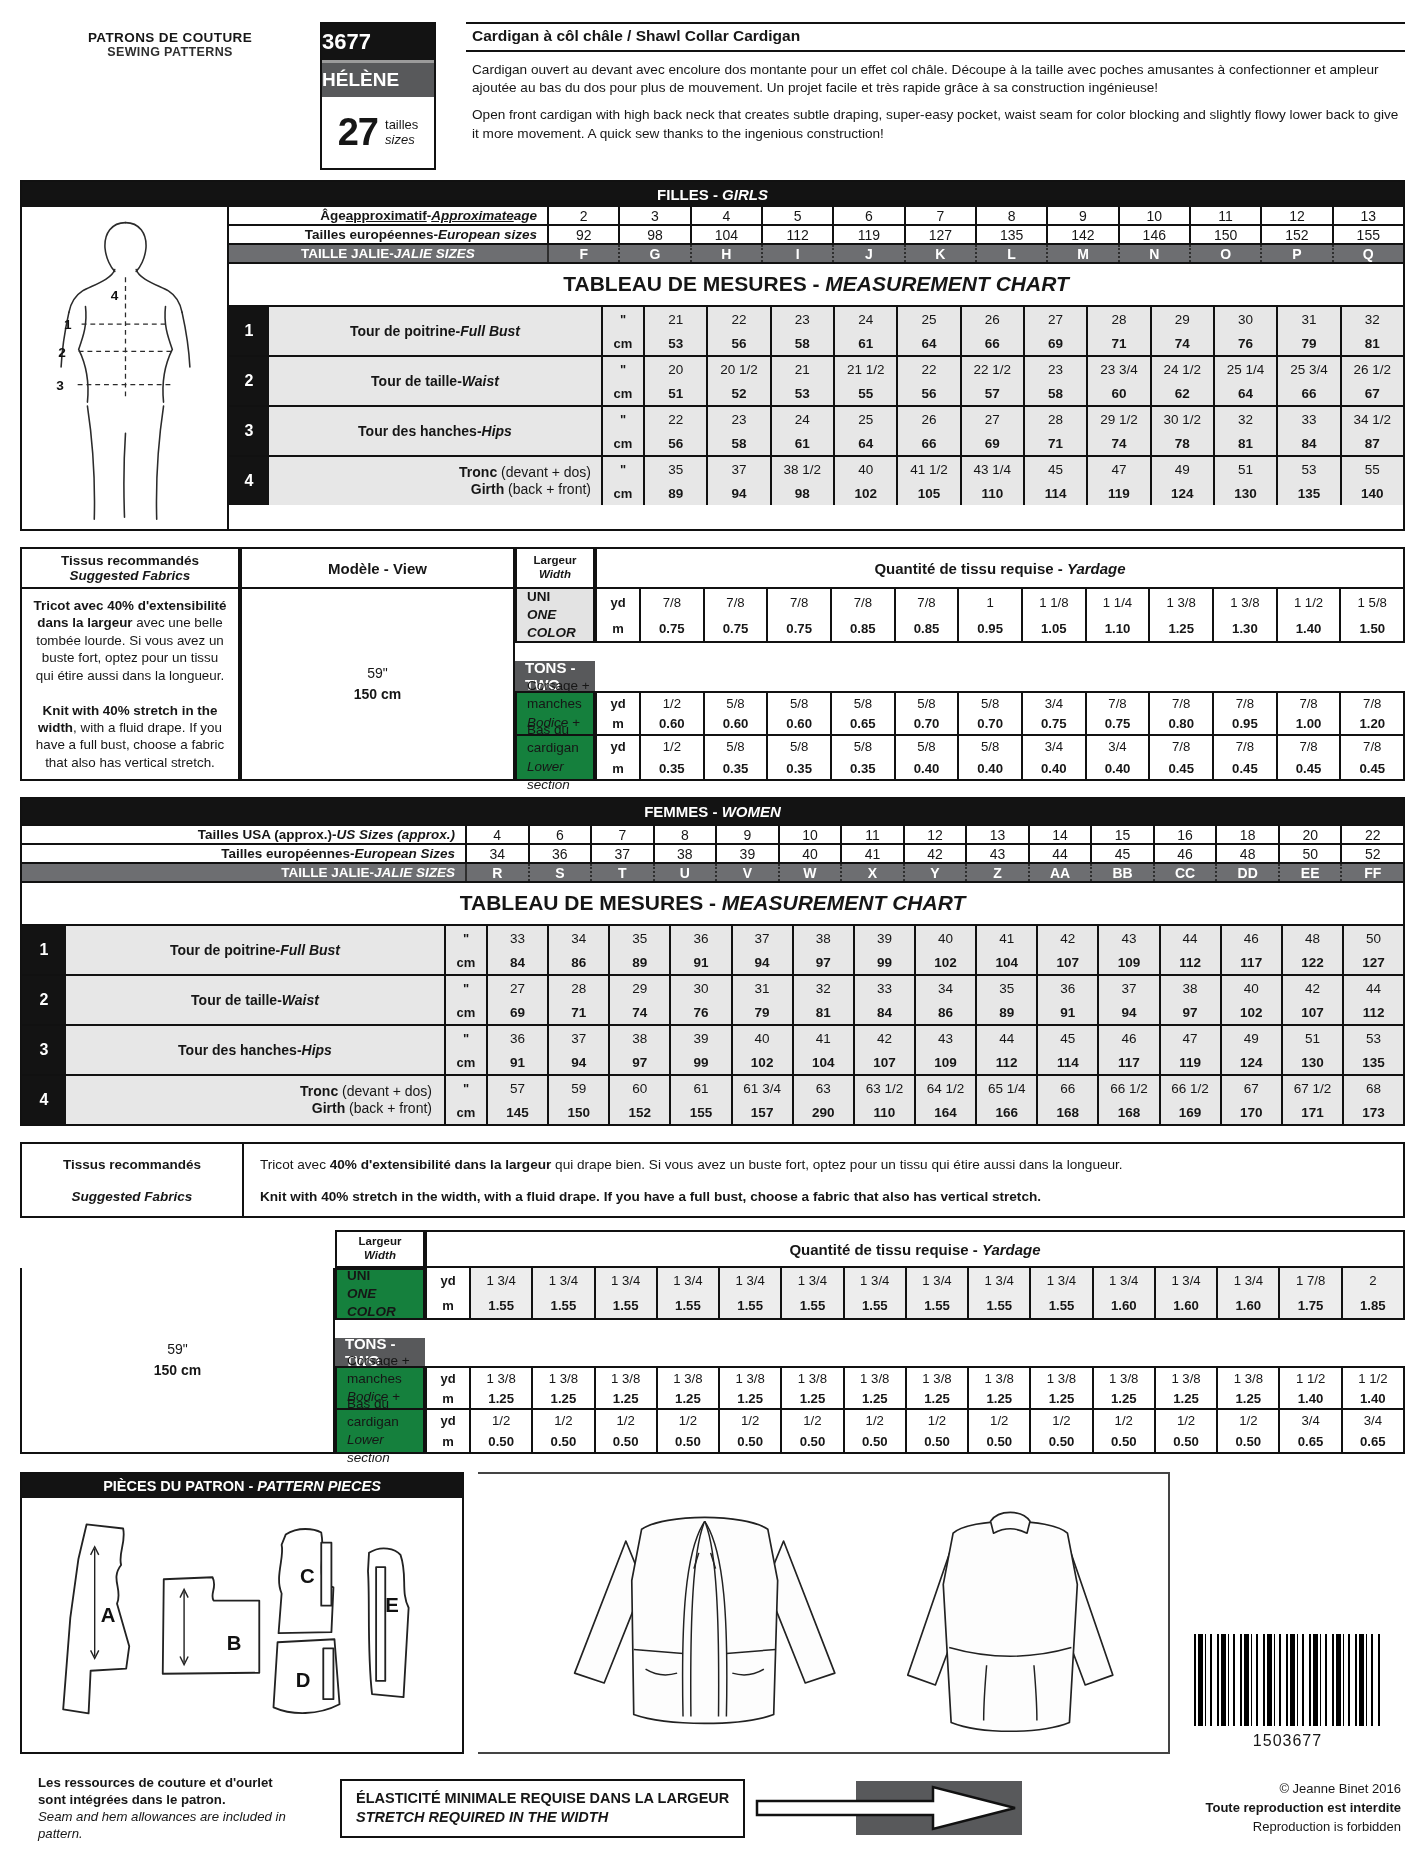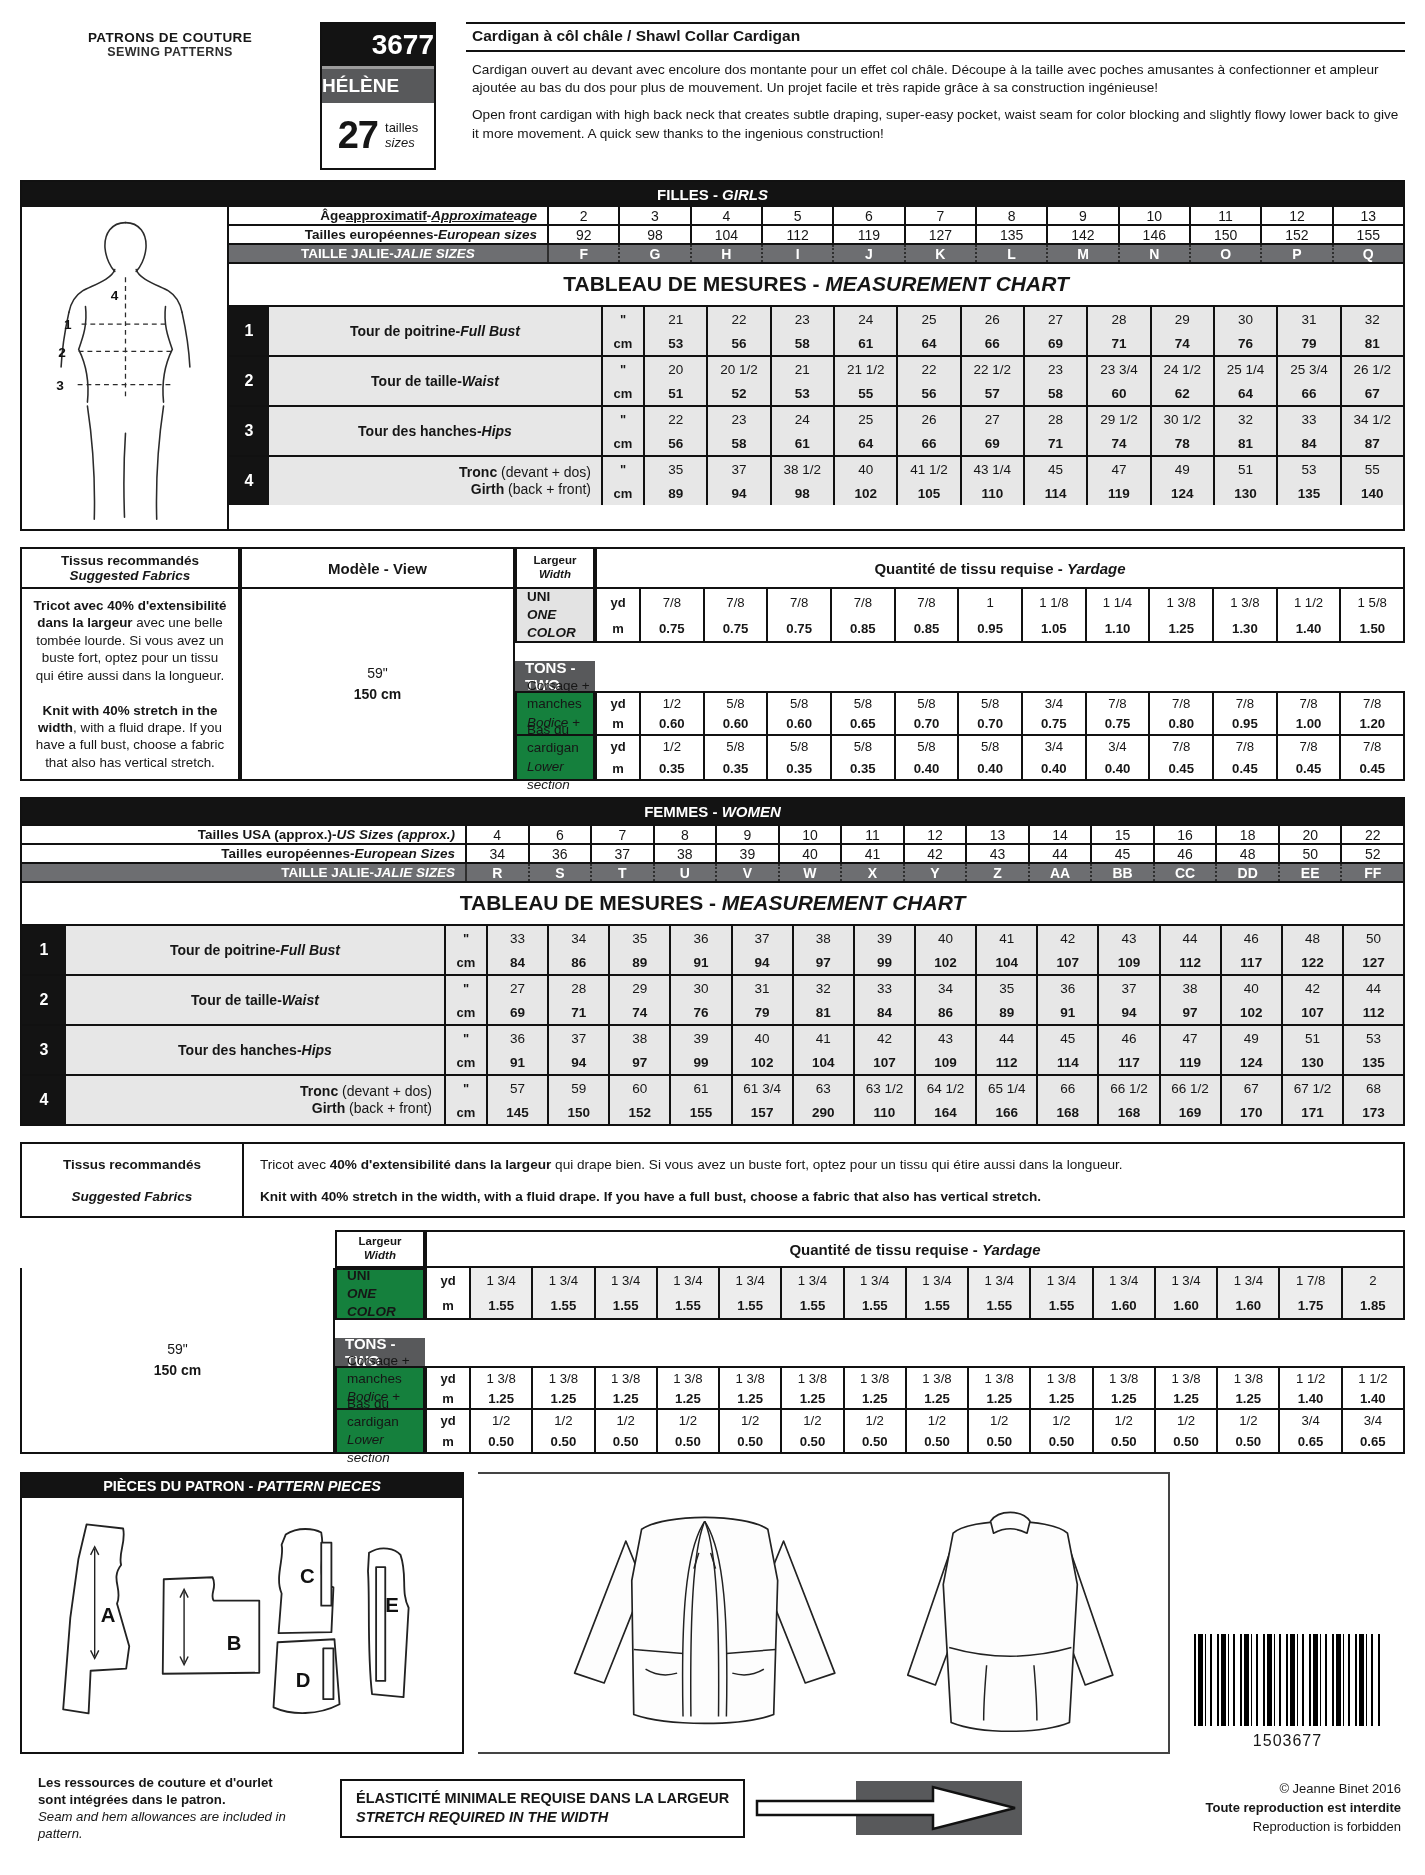--- a/index.html
+++ b/index.html
@@ -6,21 +6,21 @@
   .sheet{width:1425px;min-height:1875px;margin:0 auto;background:#fff;box-sizing:border-box;
          padding:22px 20px 10px 20px;font-family:"Liberation Sans",sans-serif;color:#161616;}
   .it{font-style:italic}.b{font-weight:bold}.u{text-decoration:underline}
   
   .hdr{display:flex;align-items:stretch;height:148px;margin-bottom:10px}
   .logo{width:300px;text-align:center;padding-top:6px}
   .logo-script{font-family:"DejaVu Serif",serif;font-style:italic;font-weight:bold;font-size:66px;line-height:.95;letter-spacing:-2px}
   .logo-sub{font-size:13.5px;font-weight:bold;letter-spacing:.4px;margin-top:2px}
   .logo-sub2{font-size:12.5px;font-weight:bold;color:#2e2e2e;letter-spacing:.4px}
   .numbox{width:112px;border:2.5px solid #111;display:flex;flex-direction:column}
-  .num{background:#131313;color:#fff;font-size:28px;font-weight:bold;text-align:right;padding:5px 0}
+  .num{background:#131313;color:#fff;font-size:22px;font-weight:bold;text-align:left;padding:5px 0}
   .pname{background:#58595b;color:#fff;font-size:19px;font-weight:bold;padding:6px 0;border-top:3px solid #9b9b9b}
   .ncount{flex:1;display:flex;align-items:center;justify-content:center;gap:7px;background:#fff}
   .n27{font-size:38px;font-weight:bold;letter-spacing:-1px}
   .nlbl{font-size:13px;line-height:1.15;text-align:left}
   .titleblock{flex:1;margin-left:30px;border-top:2px solid #111}
   .ptitle{font-weight:bold;font-size:15.5px;border-bottom:2px solid #111;padding:3px 6px 5px}
   .desc{font-size:13.6px;line-height:1.34;margin:9px 6px 0}
   
   .secbar{background:#131313;color:#fff;text-align:center;font-weight:bold;font-size:15px;padding:4px 0}
   .frame{border:2.5px solid #111;margin-bottom:16px}

